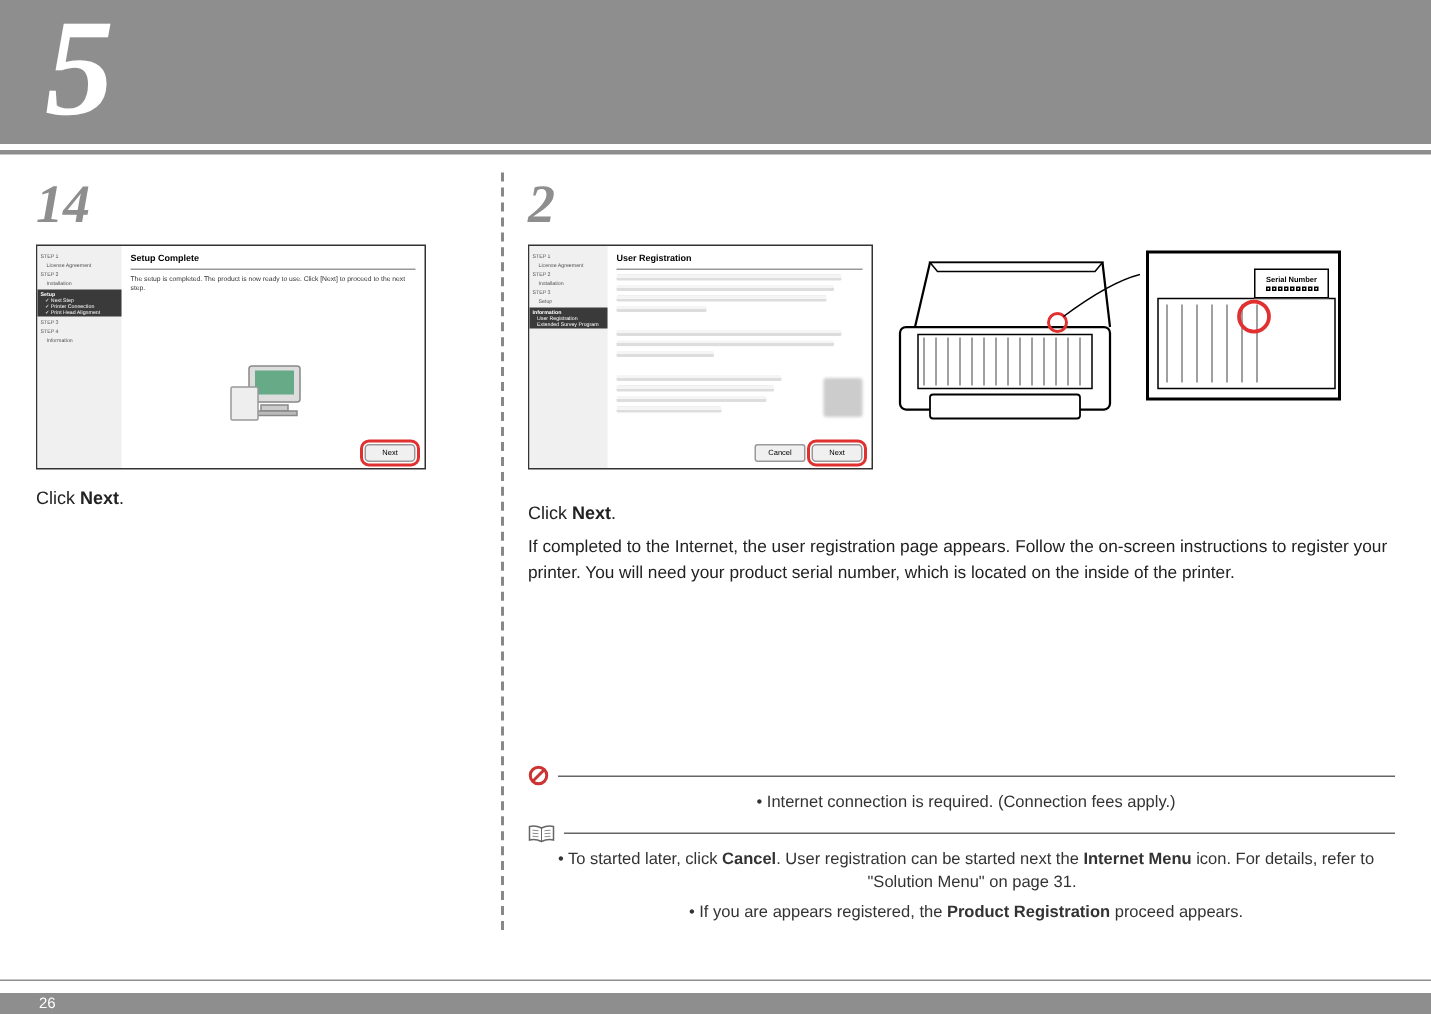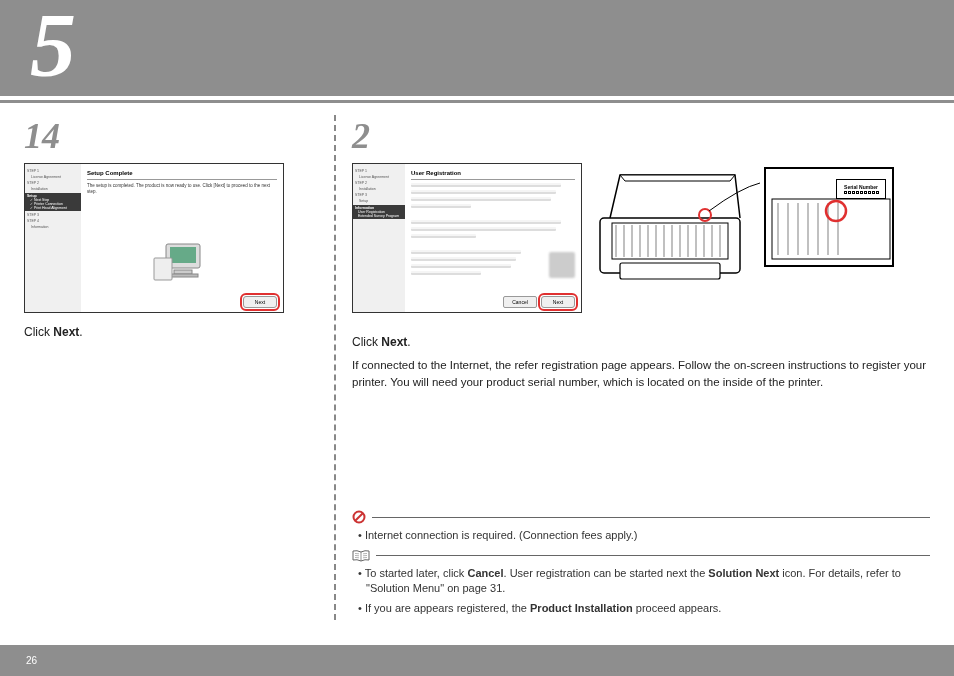--- a/index.html
+++ b/index.html
@@ -35,23 +35,23 @@
 .serial-box { width: 130px; height: 100px; border: 2px solid #000; position: relative; margin-left: -4px; margin-top: 4px; }
 .serial-label { position: absolute; top: 10px; right: 6px; width: 50px; height: 20px; border: 1px solid #000; background: #fff; display: flex; flex-direction: column; align-items: center; justify-content: center; }
 .serial-title { font-size: 5px; font-weight: bold; }
 .serial-squares { display: flex; gap: 1px; margin-top: 1px; }
 .serial-sq { width: 3px; height: 3px; border: 0.5px solid #000; }
 .notes-area { margin-top: 120px; }
 .note-icon-row { display: flex; align-items: center; gap: 6px; margin-bottom: 2px; }
 .note-rule { flex: 1; height: 1px; background: #666; }
 .prohib-icon { width: 14px; height: 14px; }
 .book-icon { width: 18px; height: 12px; }
-.note-bullet { font-size: 11px; color: #333; margin: 4px 0 4px 14px; text-indent: -8px; line-height: 1.4; }
+.note-bullet { font-size: 11px; color: #333; margin: 4px 0 4px 14px; text-indent: -8px; line-height: 1.4; text-align: center; }
 .note-bullet::before { content: "•  "; }
-.footer-band { position: absolute; bottom: 0; left: 0; width: 100%; height: 31px; background: #8e8e8e; color: #fff; font-size: 10px; padding-left: 26px; display: flex; align-items: center; }
+.footer-band { position: absolute; bottom: 0; left: 0; width: 100%; height: 14px; background: #8e8e8e; color: #fff; font-size: 10px; padding-left: 26px; display: flex; align-items: center; }
 .footer-rule { position: absolute; bottom: 22px; left: 0; width: 100%; height: 1px; background: #8e8e8e; }
 </style>
 </head>
 <body>
 
 <div class="header-band">
   <div class="section-number">5</div>
 </div>
 <div class="header-rule"></div>
 
@@ -194,21 +194,21 @@
               <div class="serial-sq"></div>
               <div class="serial-sq"></div>
               <div class="serial-sq"></div>
           </div>
         </div>
       </div>
     </div>
     <div class="instruction" style="margin-top:10px">
       <span>Click </span><b>Next</b><span>.</span>
     </div>
-    <div class="instruction" style="font-size:11.5px;line-height:1.45">If connected to the Internet, the refer registration page appears. Follow the on-screen instructions to register your printer. You will need your product serial number, which is located on the inside of the printer.</div>
+    <div class="instruction" style="font-size:11.5px;line-height:1.45">If completed to the Internet, the user registration page appears. Follow the on-screen instructions to register your printer. You will need your product serial number, which is located on the inside of the printer.</div>
 
     <div class="notes-area">
       <div class="note-icon-row">
         <svg class="prohib-icon" viewBox="0 0 14 14">
             <circle cx="7" cy="7" r="5.5" fill="none" stroke="#c33" stroke-width="2"></circle>
             <line x1="3.2" y1="10.8" x2="10.8" y2="3.2" stroke="#c33" stroke-width="2"></line>
           </svg>
         <div class="note-rule"></div>
       </div>
       <div class="note-bullet">Internet connection is required. (Connection fees apply.)</div>
@@ -219,24 +219,24 @@
             <line x1="3" y1="3.5" x2="7" y2="3.8" stroke="#666" stroke-width="0.5"></line>
             <line x1="3" y1="5.5" x2="7" y2="5.8" stroke="#666" stroke-width="0.5"></line>
             <line x1="3" y1="7.5" x2="7" y2="7.8" stroke="#666" stroke-width="0.5"></line>
             <line x1="11" y1="3.8" x2="15" y2="3.5" stroke="#666" stroke-width="0.5"></line>
             <line x1="11" y1="5.8" x2="15" y2="5.5" stroke="#666" stroke-width="0.5"></line>
             <line x1="11" y1="7.8" x2="15" y2="7.5" stroke="#666" stroke-width="0.5"></line>
           </svg>
         <div class="note-rule"></div>
       </div>
       <div class="note-bullet">
-        <span>To started later, click </span><b>Cancel</b><span>. User registration can be started next the </span><b>Solution Next</b><span> icon. For details, refer to "Solution Menu" on page 31.</span>
+        <span>To started later, click </span><b>Cancel</b><span>. User registration can be started next the </span><b>Internet Menu</b><span> icon. For details, refer to "Solution Menu" on page 31.</span>
       </div>
       <div class="note-bullet">
-        <span>If you are appears registered, the </span><b>Product Installation</b><span> proceed appears.</span>
+        <span>If you are appears registered, the </span><b>Product Registration</b><span> proceed appears.</span>
       </div>
     </div>
   </div>
 </div>
 
 <div class="footer-rule"></div>
 <div class="footer-band">
   <span>26</span>
 </div>
 

